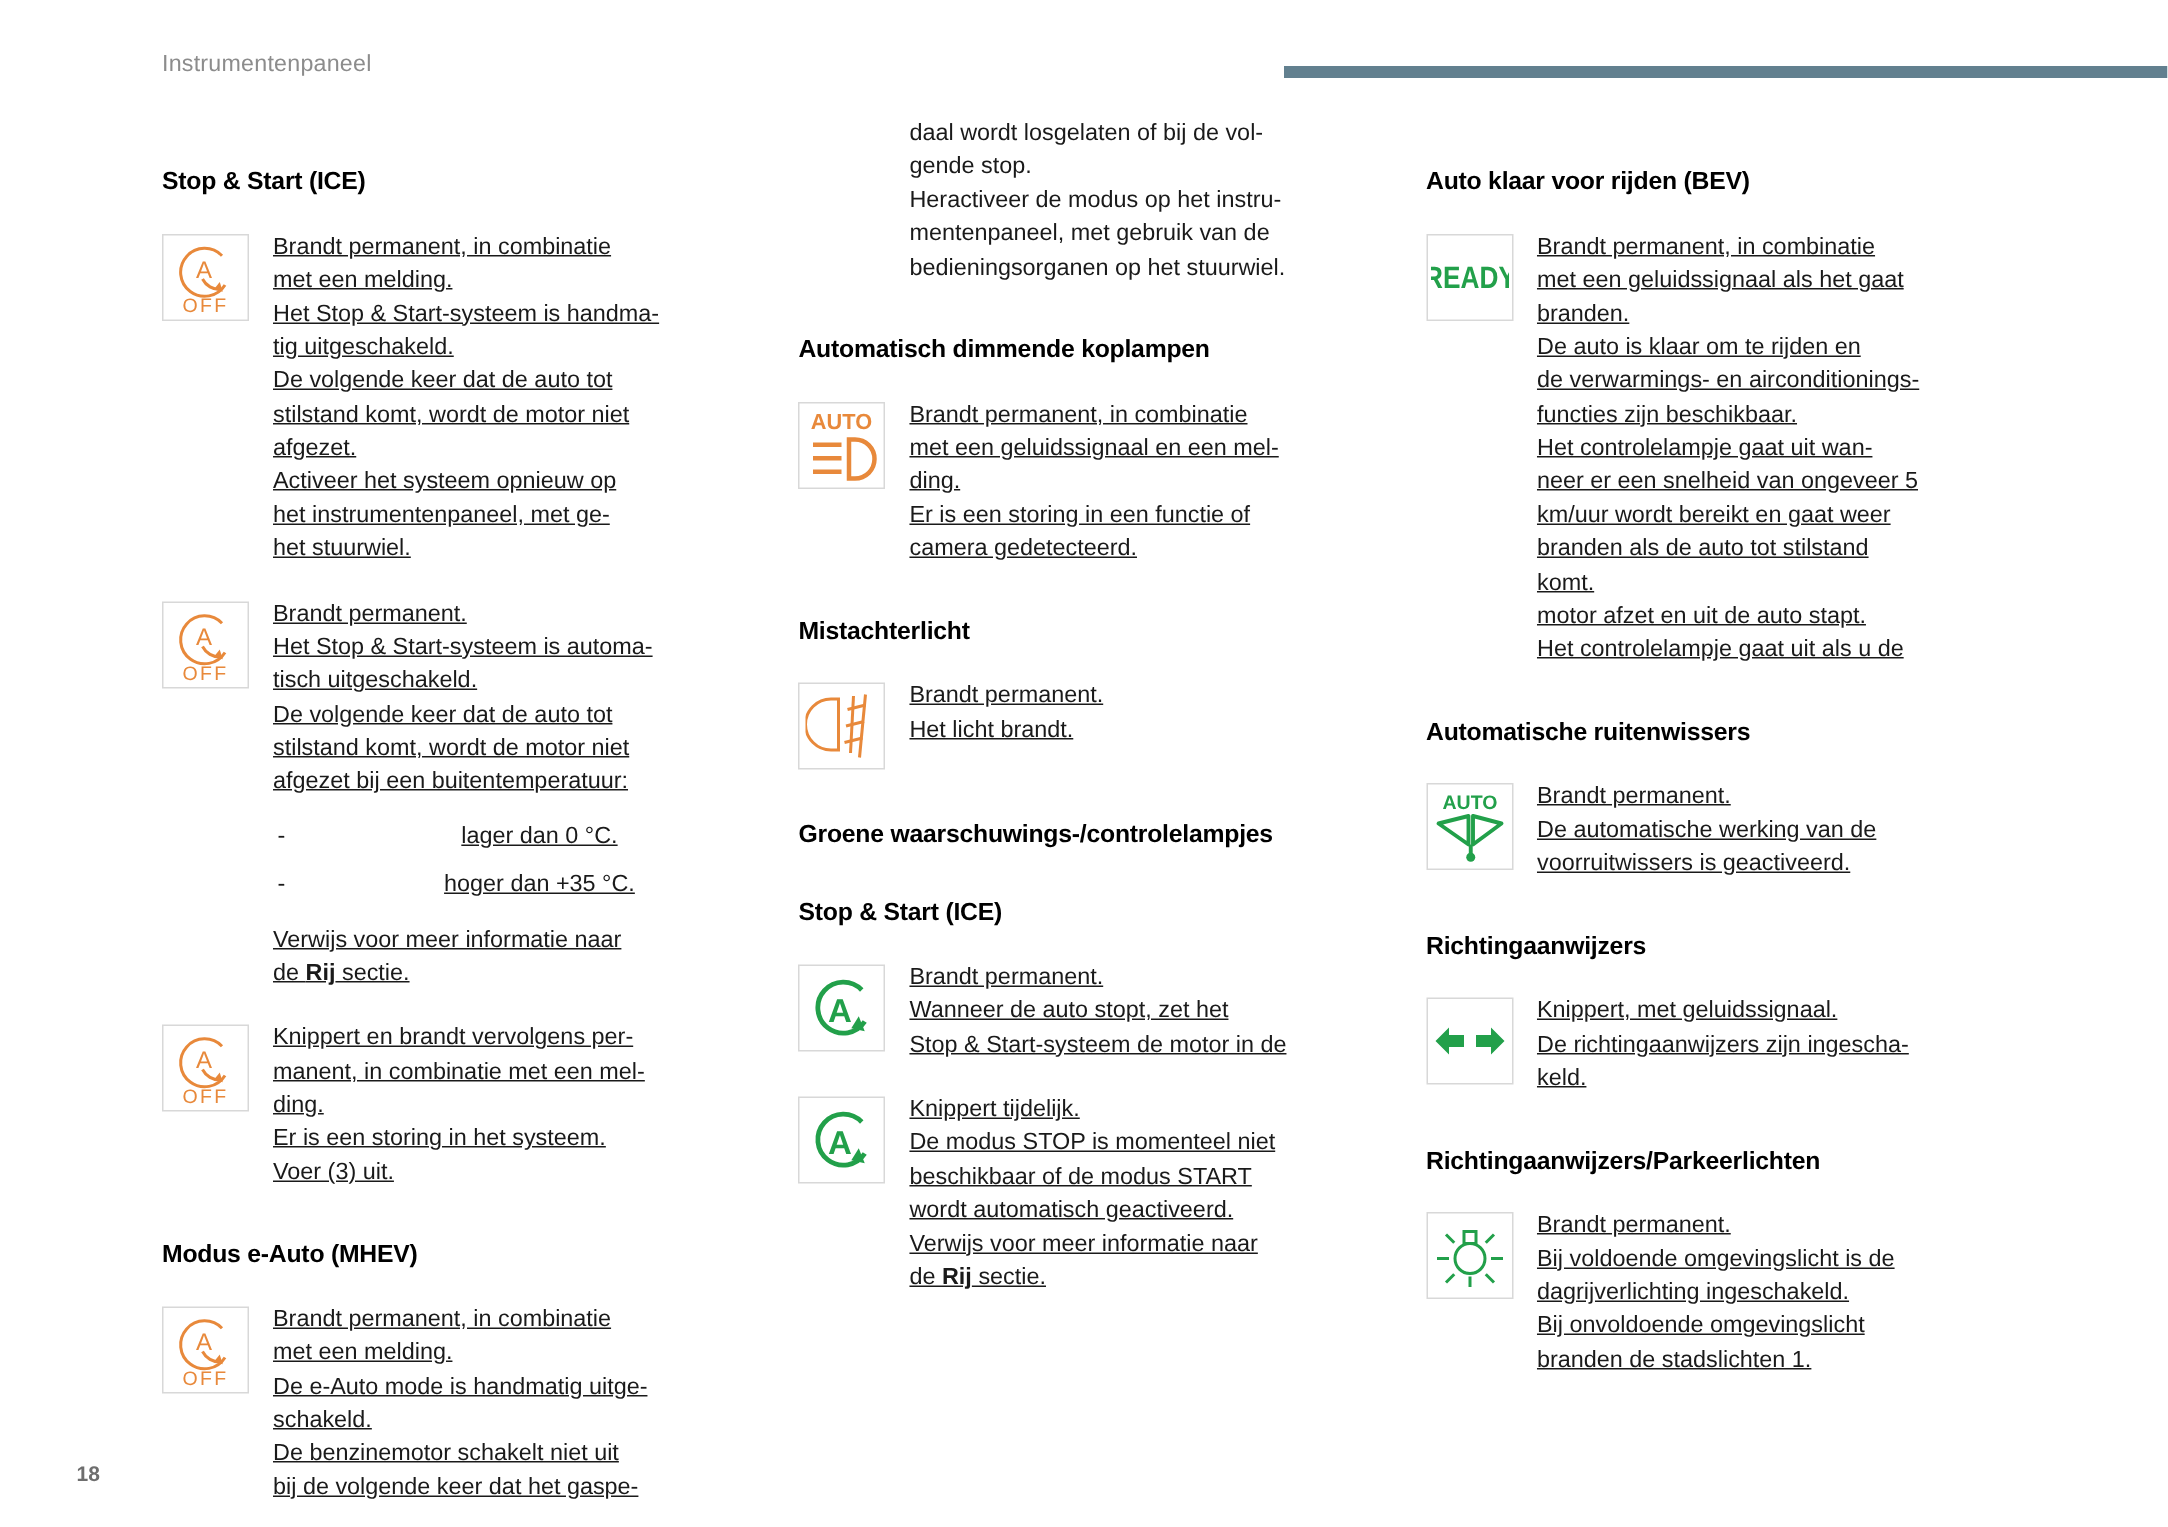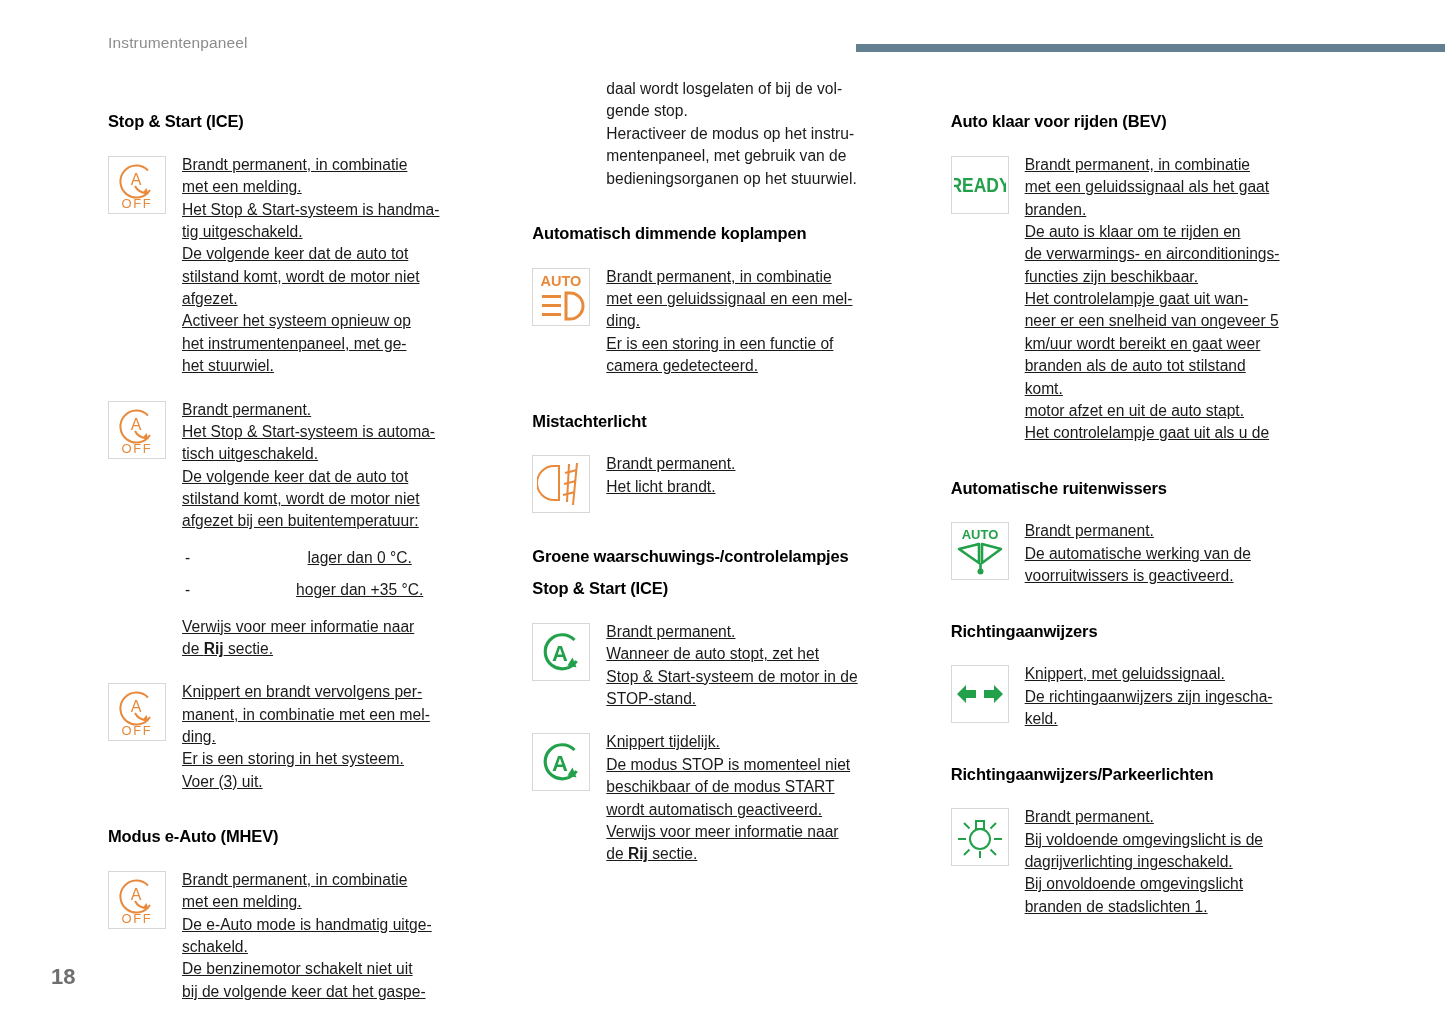--- a/index.html
+++ b/index.html
@@ -68,21 +68,21 @@
   
   h2.section-heading {
     font-size: 16.5px;
     font-weight: bold;
     margin: 0 0 22px 0;
     letter-spacing: -0.15px;
     color: #000;
     line-height: 1.2;
   }
   h2.section-heading.spaced-top { margin-top: 34px; }
-  h2.section-heading.group-heading { margin-bottom: 12px; }
+  h2.section-heading.group-heading { margin-bottom: 32px; }
   h2.section-heading.sub-after-group { margin-top: 0px; margin-bottom: 22px; }
 
   
   .entry {
     display: flex;
     align-items: flex-start;
     margin-bottom: 21px;
   }
   .entry .icon-cell {
     flex: 0 0 auto;
@@ -141,21 +141,21 @@
     left: 3px;
     top: 0;
   }
   b { font-weight: bold; text-align: center; }
 
   
   .page-number {
     position: absolute;
     left: 51px;
     bottom: 28px;
-    font-size: 22px;
+    font-size: 14px;
     font-weight: bold;
     color: #6e6e6e;
   }
 
   
   .ico { display: block; }
 </style>
 </head>
 <body>
 
@@ -323,21 +323,20 @@
                 <path d="M39.5 12 A17 17 0 1 0 41.5 33" fill="none" stroke="#22A04A" stroke-width="3.2"></path>
                 <path d="M37.5 29.5 L41.5 39.5 L32.5 37.5" fill="#22A04A"></path>
                 <text x="25" y="33" font-family="Liberation Sans, sans-serif" font-size="22" font-weight="bold" fill="#22A04A" text-anchor="middle">A</text>
               </svg>
             </div>
           </div>
           <div class="text-cell">
             <p>Brandt permanent.</p>
             <p>Wanneer de auto stopt, zet het</p>
             <p>Stop &amp; Start-systeem de motor in de</p>
-            <p>STOP-stand.</p>
           </div>
         </div>
         <div class="entry">
           <div class="icon-cell">
             <div class="icon-box" style="border-color: rgb(216, 216, 216);">
               <svg class="ico" width="52" height="48" viewBox="0 0 52 48" xmlns="http://www.w3.org/2000/svg">
                 <path d="M39.5 12 A17 17 0 1 0 41.5 33" fill="none" stroke="#22A04A" stroke-width="3.2"></path>
                 <path d="M37.5 29.5 L41.5 39.5 L32.5 37.5" fill="#22A04A"></path>
                 <text x="25" y="33" font-family="Liberation Sans, sans-serif" font-size="22" font-weight="bold" fill="#22A04A" text-anchor="middle">A</text>
               </svg>

